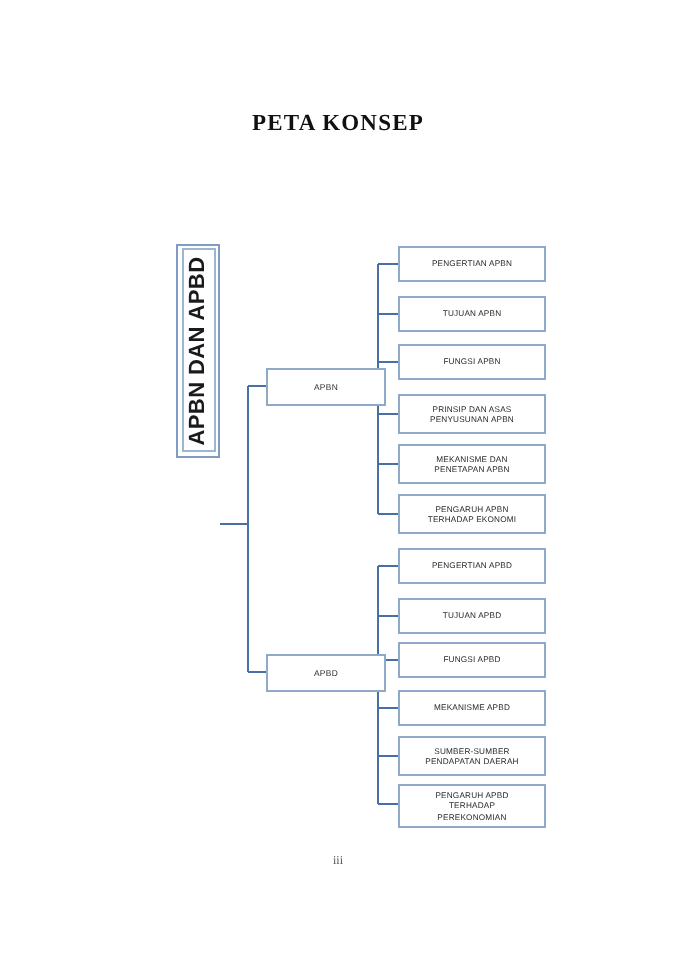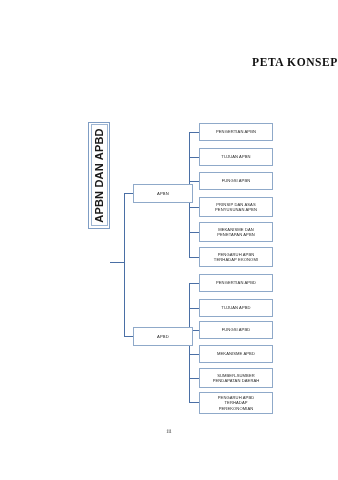--- a/index.html
+++ b/index.html
@@ -19,21 +19,21 @@
     height: 480px;
     background: #ffffff;
   }
 
   
   #doc-title {
     position: absolute;
     left: 0;
     top: 56px;
     width: 338px;
-    text-align: right;
+    text-align: center;
     font-family: "Liberation Serif", serif;
     font-weight: bold;
     font-size: 11.5px;
     letter-spacing: 0.6px;
     color: #111111;
   }
 
   
   #diagram {
     position: absolute;

